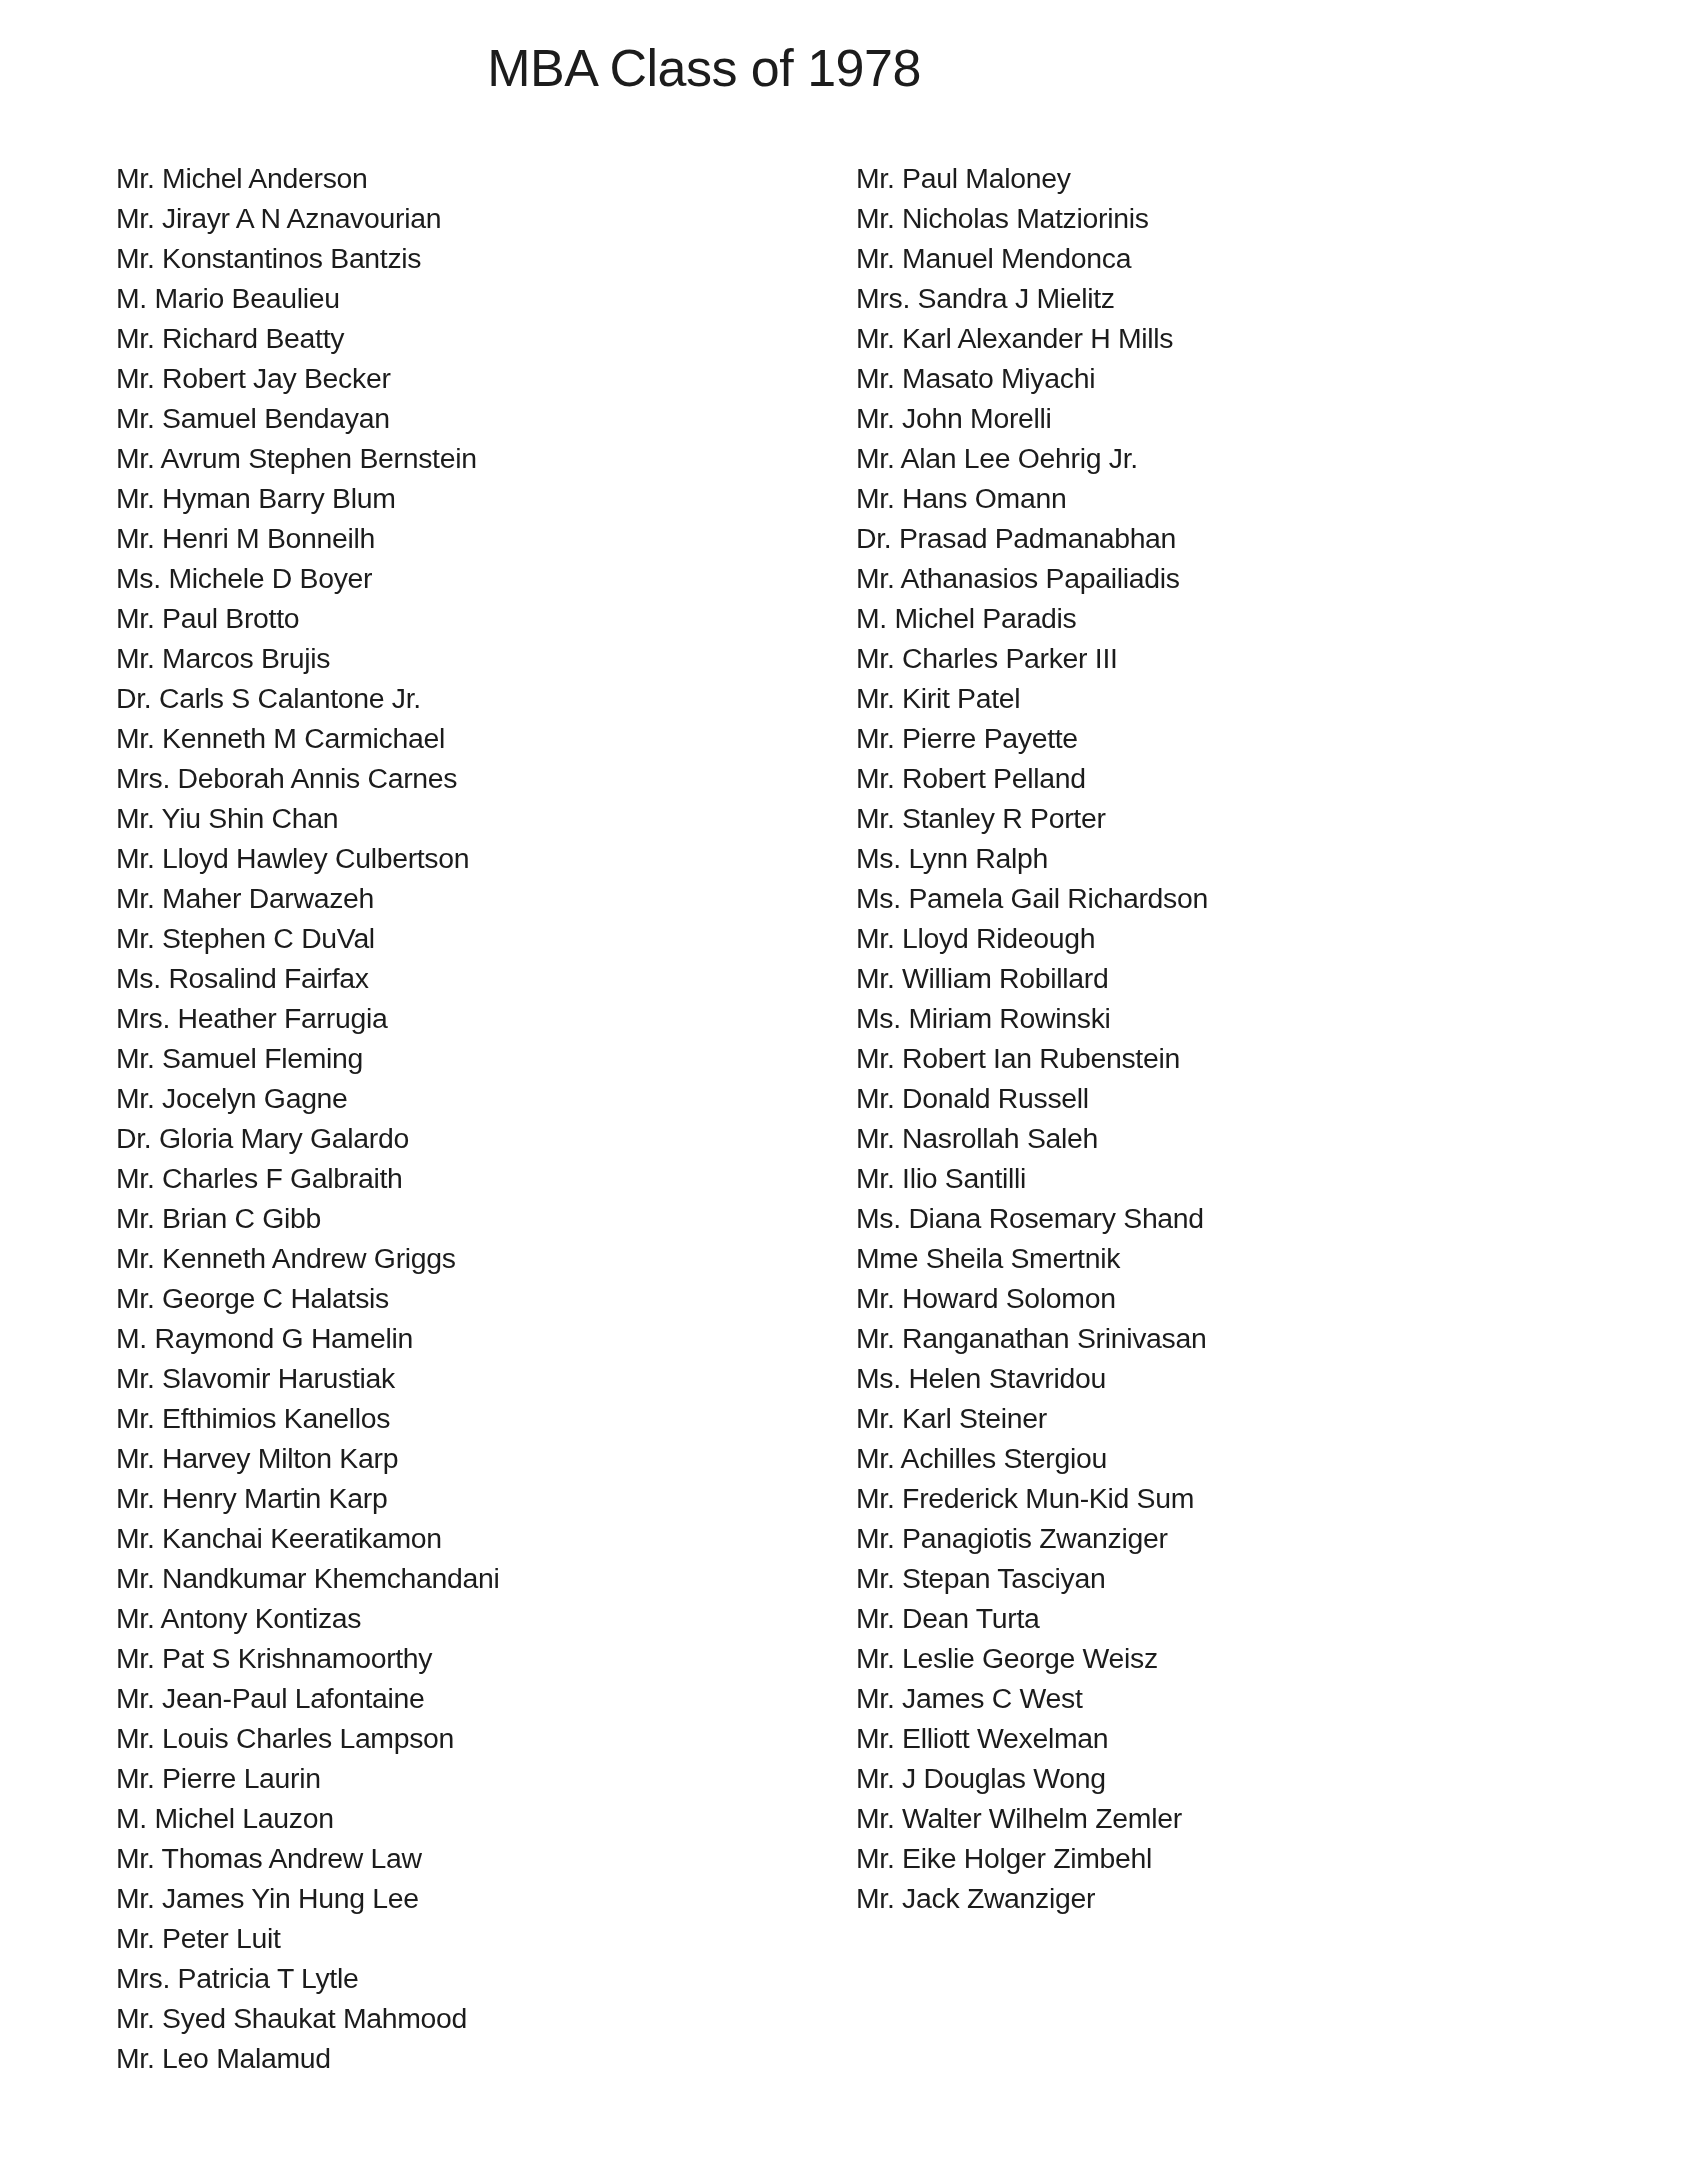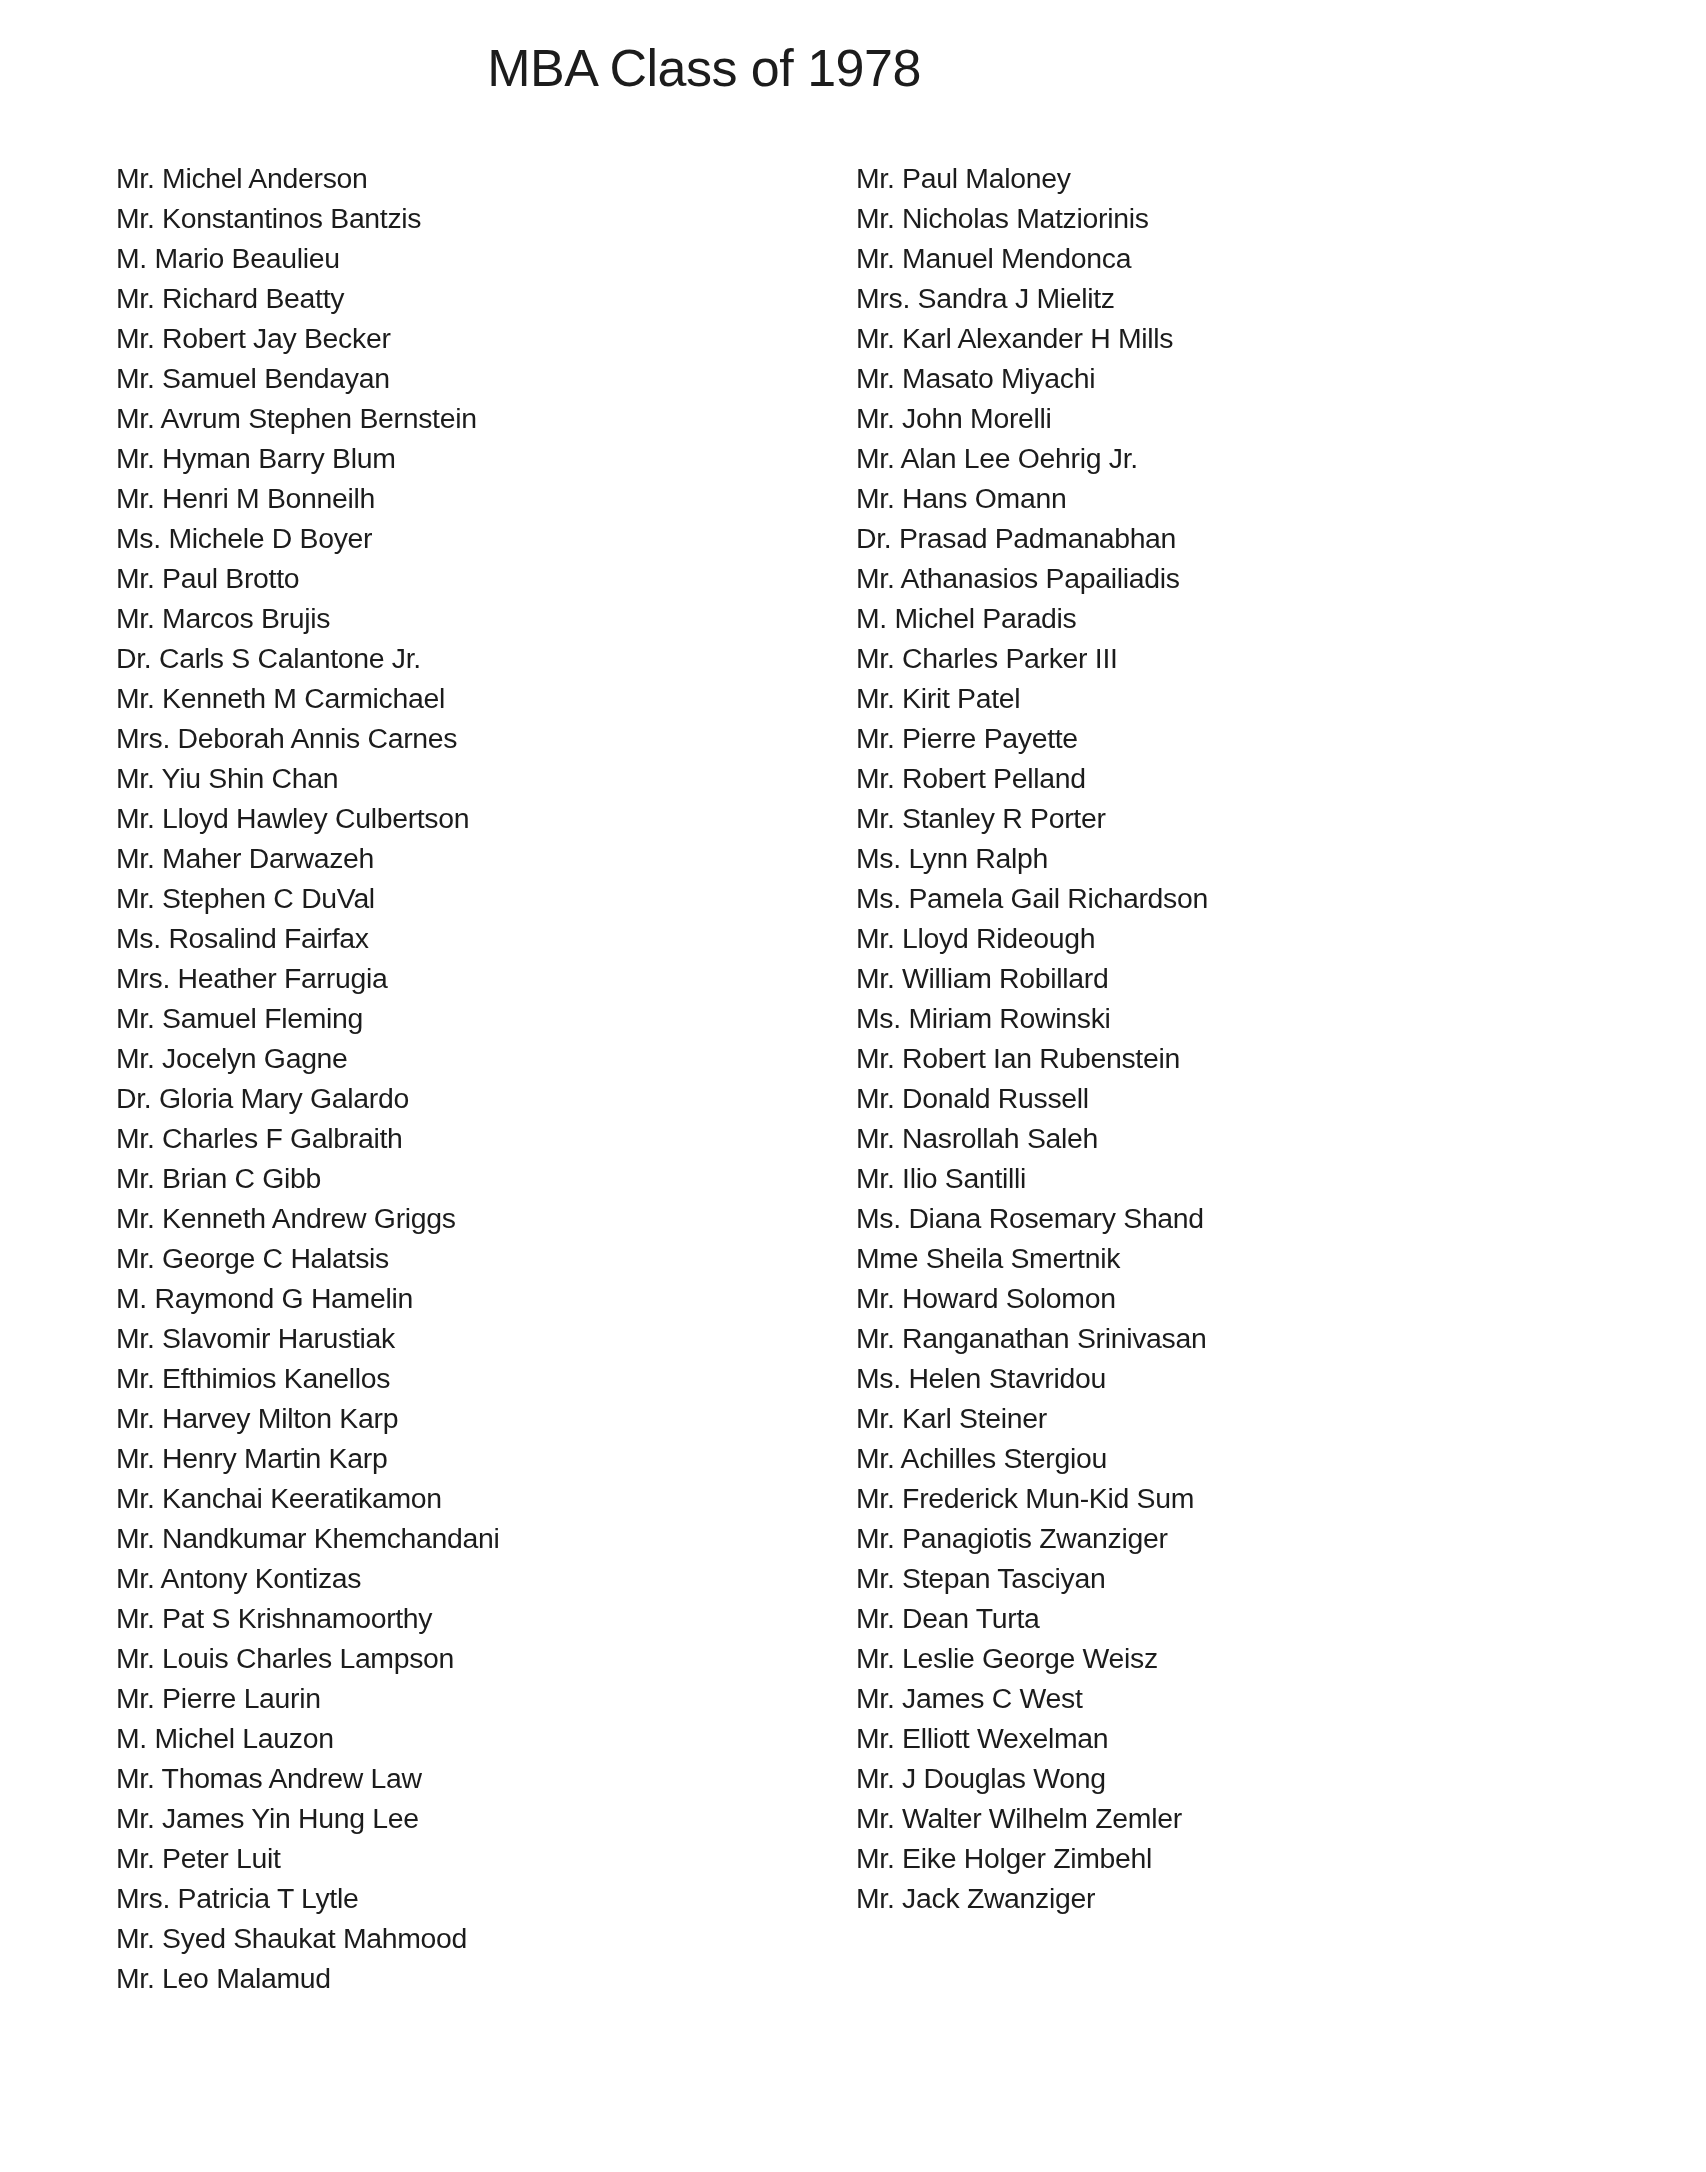--- a/index.html
+++ b/index.html
@@ -42,20 +42,21 @@
     white-space: nowrap;
   }
 </style>
 </head>
 <body style="color: rgb(28, 28, 28); background: rgb(255, 255, 255);">
 
 <h1 class="page-title">MBA Class of 1978</h1>
 
 <div class="roster-column roster-column-left">
     <div class="name-line">Mr. Michel Anderson</div>
+    <div class="name-line">Mr. Jirayr A N Aznavourian</div>
     <div class="name-line">Mr. Konstantinos Bantzis</div>
     <div class="name-line">M. Mario Beaulieu</div>
     <div class="name-line">Mr. Richard Beatty</div>
     <div class="name-line">Mr. Robert Jay Becker</div>
     <div class="name-line">Mr. Samuel Bendayan</div>
     <div class="name-line">Mr. Avrum Stephen Bernstein</div>
     <div class="name-line">Mr. Hyman Barry Blum</div>
     <div class="name-line">Mr. Henri M Bonneilh</div>
     <div class="name-line">Ms. Michele D Boyer</div>
     <div class="name-line">Mr. Paul Brotto</div>
@@ -78,20 +79,21 @@
     <div class="name-line">Mr. George C Halatsis</div>
     <div class="name-line">M. Raymond G Hamelin</div>
     <div class="name-line">Mr. Slavomir Harustiak</div>
     <div class="name-line">Mr. Efthimios Kanellos</div>
     <div class="name-line">Mr. Harvey Milton Karp</div>
     <div class="name-line">Mr. Henry Martin Karp</div>
     <div class="name-line">Mr. Kanchai Keeratikamon</div>
     <div class="name-line">Mr. Nandkumar Khemchandani</div>
     <div class="name-line">Mr. Antony Kontizas</div>
     <div class="name-line">Mr. Pat S Krishnamoorthy</div>
+    <div class="name-line">Mr. Jean-Paul Lafontaine</div>
     <div class="name-line">Mr. Louis Charles Lampson</div>
     <div class="name-line">Mr. Pierre Laurin</div>
     <div class="name-line">M. Michel Lauzon</div>
     <div class="name-line">Mr. Thomas Andrew Law</div>
     <div class="name-line">Mr. James Yin Hung Lee</div>
     <div class="name-line">Mr. Peter Luit</div>
     <div class="name-line">Mrs. Patricia T Lytle</div>
     <div class="name-line">Mr. Syed Shaukat Mahmood</div>
     <div class="name-line">Mr. Leo Malamud</div>
   </div>

